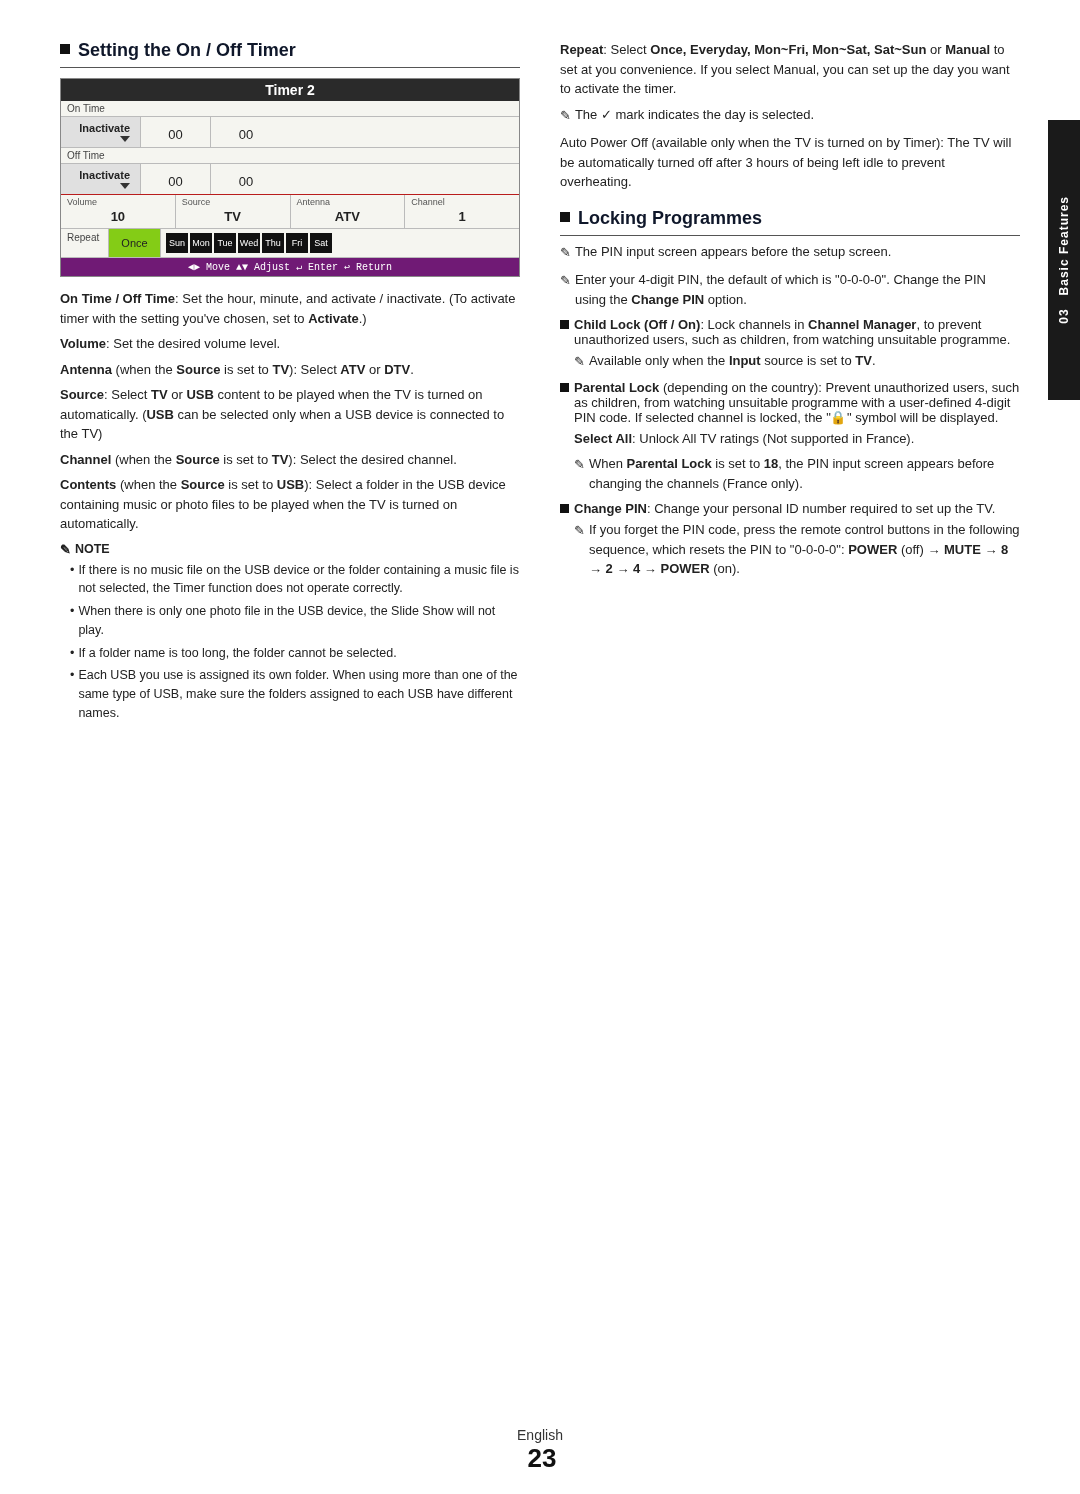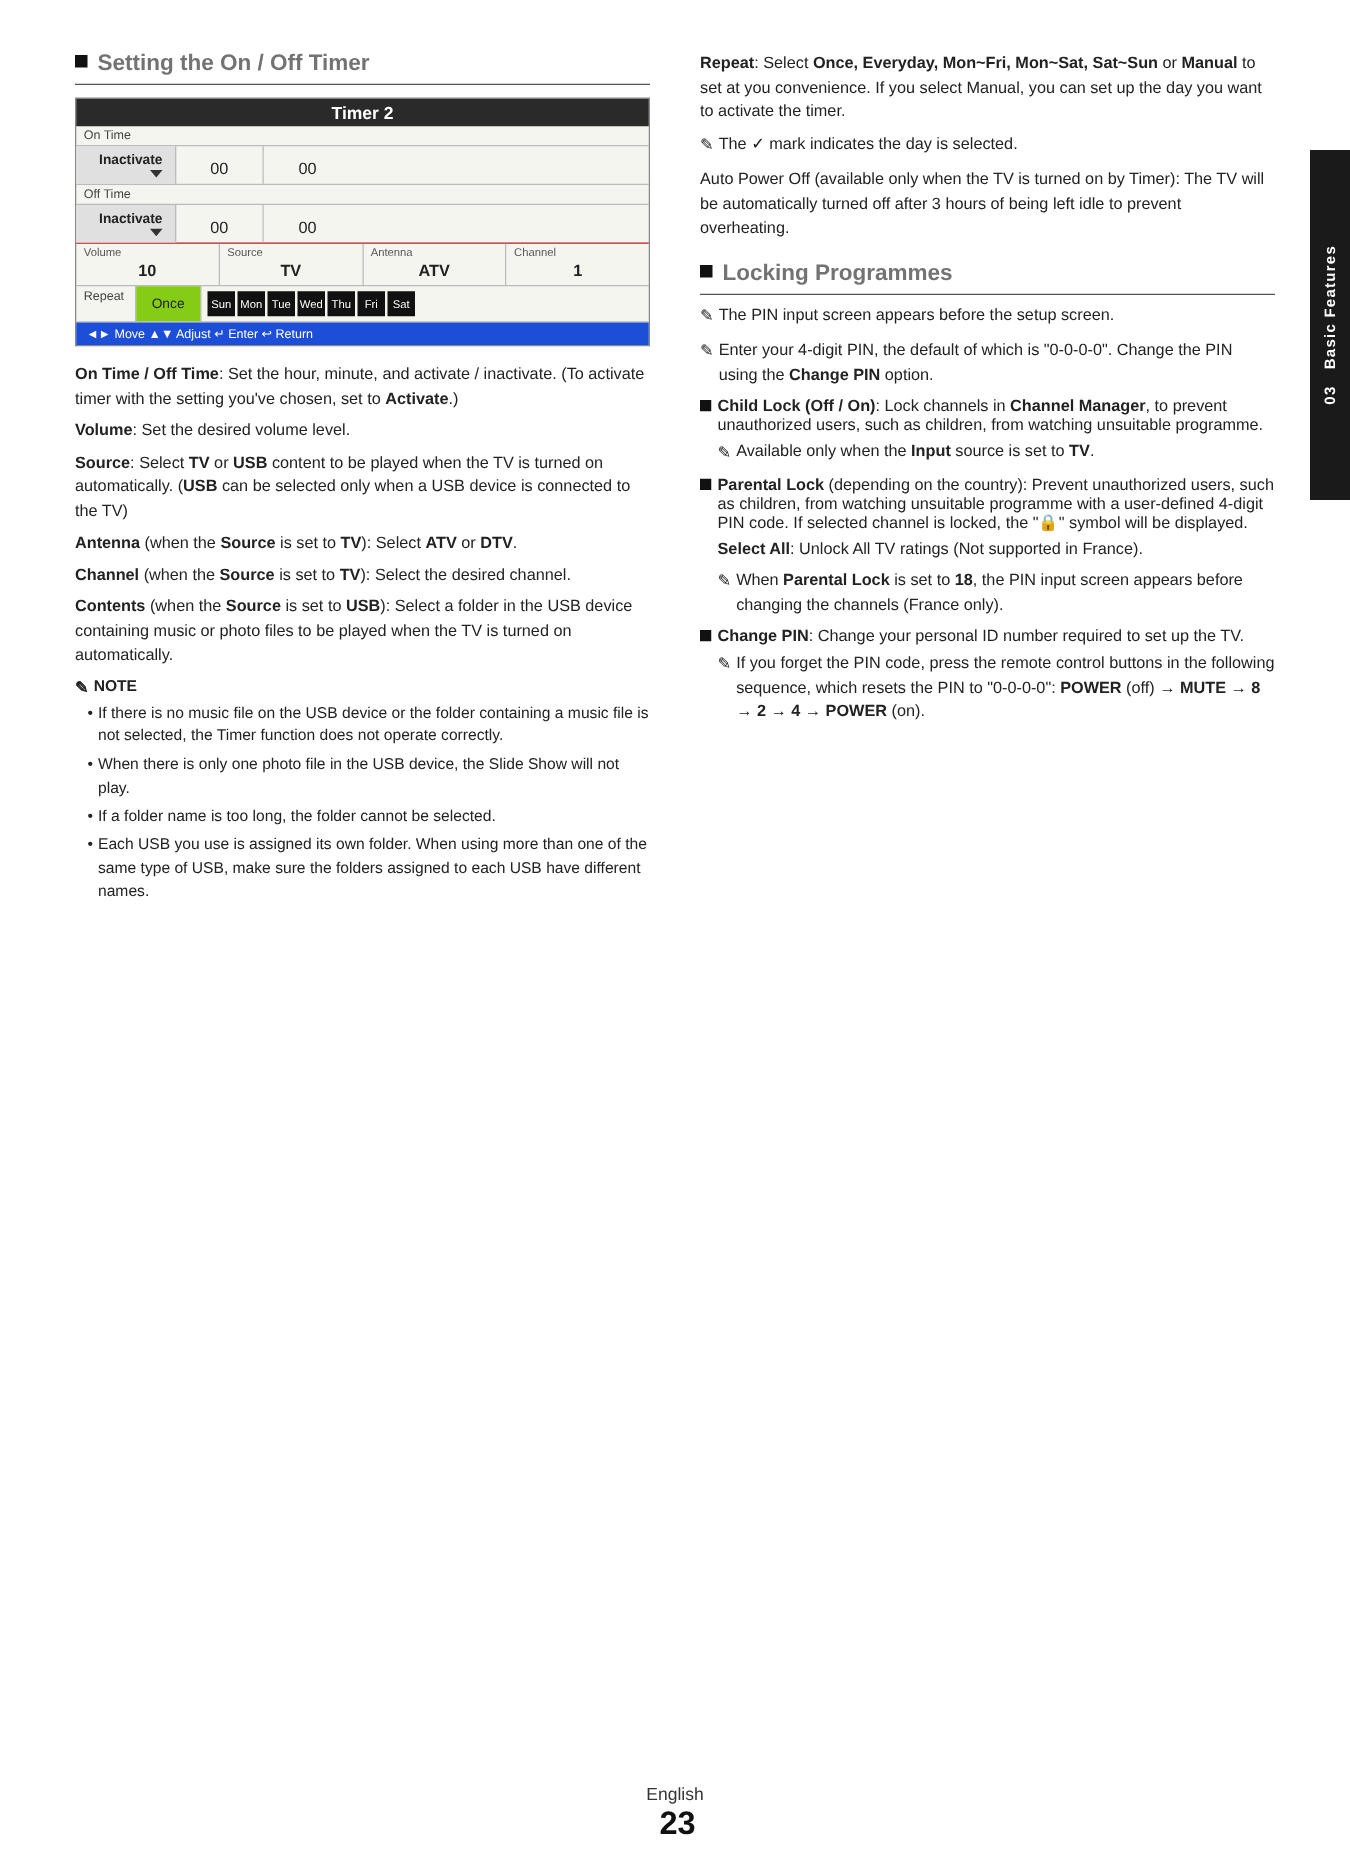--- a/index.html
+++ b/index.html
@@ -79,21 +79,21 @@
       width: 10px;
       height: 10px;
       background: #111;
       margin-top: 4px;
       flex-shrink: 0;
     }
 
     .section-heading h2 {
       font-size: 18px;
       font-weight: bold;
-      color: #737373;
+      color: #0f172a;
     }
 
     
     .bullet-square {
       display: inline-block;
       width: 9px;
       height: 9px;
       background: #111;
       margin-right: 5px;
       margin-top: 3px;
@@ -204,27 +204,28 @@
 
     .vsa-val {
       font-size: 13px;
       font-weight: bold;
       padding: 2px 6px 4px;
       text-align: center;
     }
 
     
     .nav-hint {
-      background: #1d4ed8;
+      background: #701a75;
       color: #fff;
       font-size: 10px;
       padding: 3px 8px;
       display: flex;
       gap: 12px;
-      justify-content: flex-start;
+      justify-content: center;
+      font-family: Liberation Mono, monospace;
     }
 
     
     .body-text {
       font-size: 13px;
       line-height: 1.5;
       margin-bottom: 6px;
     }
 
     .body-text b {
@@ -401,24 +402,24 @@
         </div>
       </div>
 
       <p class="body-text">
         <b>On Time / Off Time</b>: Set the hour, minute, and activate / inactivate. (To activate timer with the setting you've chosen, set to <b>Activate</b>.)
       </p>
       <p class="body-text">
         <b>Volume</b>: Set the desired volume level.
       </p>
       <p class="body-text">
+        <b>Antenna</b> (when the <b>Source</b> is set to <b>TV</b>): Select <b>ATV</b> or <b>DTV</b>.
+      </p>
+      <p class="body-text">
         <b>Source</b>: Select <b>TV</b> or <b>USB</b> content to be played when the TV is turned on automatically. (<b>USB</b> can be selected only when a USB device is connected to the TV)
-      </p>
-      <p class="body-text">
-        <b>Antenna</b> (when the <b>Source</b> is set to <b>TV</b>): Select <b>ATV</b> or <b>DTV</b>.
       </p>
       <p class="body-text">
         <b>Channel</b> (when the <b>Source</b> is set to <b>TV</b>): Select the desired channel.
       </p>
       <p class="body-text">
         <b>Contents</b> (when the <b>Source</b> is set to <b>USB</b>): Select a folder in the USB device containing music or photo files to be played when the TV is turned on automatically.
       </p>
 
       <div class="note-section">
         <div class="note-title">

